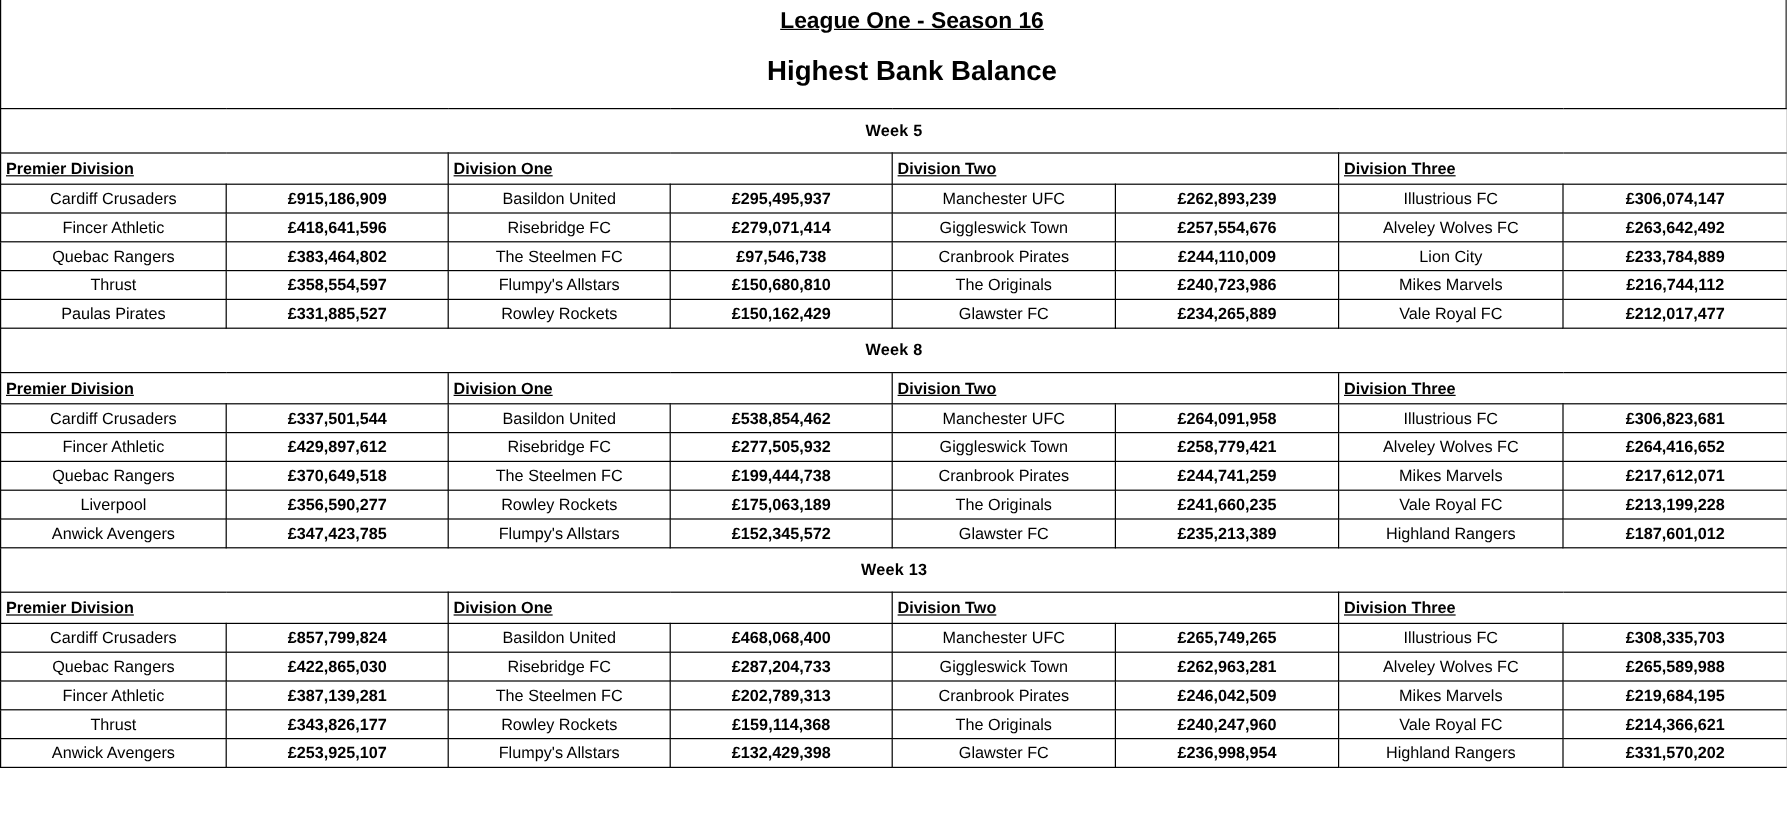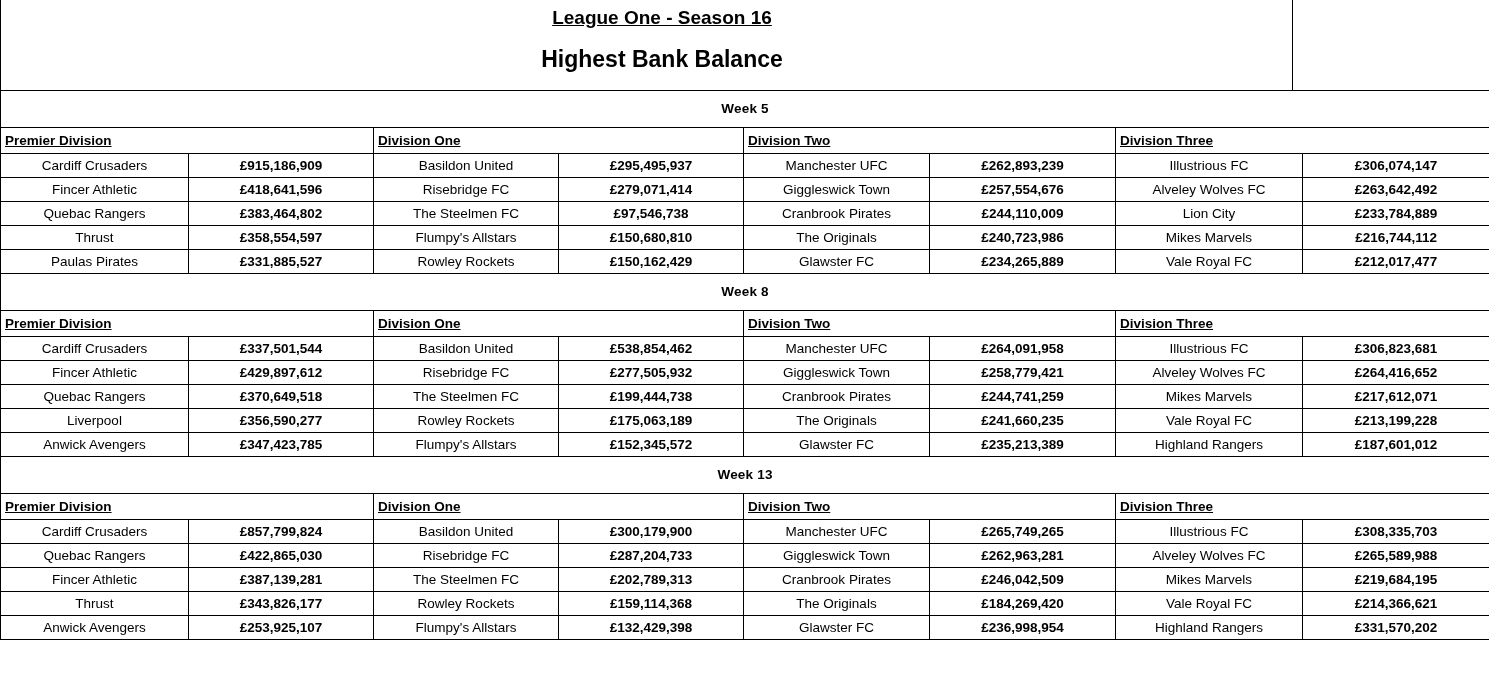--- a/index.html
+++ b/index.html
@@ -17,21 +17,21 @@
   .page {
     width: 1489px;
     position: relative;
   }
 
   
   .header-block {
     border-left: 1px solid #000;
     border-right: 1px solid #000;
     box-sizing: border-box;
-    width: 1293px;
+    width: 1489px;
     padding-left: 31px;
   }
   .doc-title {
     text-align: center;
     font-size: 19px;
     font-weight: bold;
     text-decoration: underline;
     padding: 6px 0 4px 0;
     line-height: 24px;
   }
@@ -240,21 +240,21 @@
       <tr>
         <td class="div-header" colspan="2">Premier Division</td>
         <td class="div-header" colspan="2">Division One</td>
         <td class="div-header" colspan="2">Division Two</td>
         <td class="div-header" colspan="2">Division Three</td>
       </tr>
       <tr>
         <td class="team">Cardiff Crusaders</td>
         <td class="money">£857,799,824</td>
         <td class="team">Basildon United</td>
-        <td class="money">£300,179,900</td>
+        <td class="money">£468,068,400</td>
         <td class="team">Manchester UFC</td>
         <td class="money">£265,749,265</td>
         <td class="team">Illustrious FC</td>
         <td class="money">£308,335,703</td>
       </tr>
       <tr>
         <td class="team">Quebac Rangers</td>
         <td class="money">£422,865,030</td>
         <td class="team">Risebridge FC</td>
         <td class="money">£287,204,733</td>
@@ -272,21 +272,21 @@
         <td class="money">£246,042,509</td>
         <td class="team">Mikes Marvels</td>
         <td class="money">£219,684,195</td>
       </tr>
       <tr>
         <td class="team">Thrust</td>
         <td class="money">£343,826,177</td>
         <td class="team">Rowley Rockets</td>
         <td class="money">£159,114,368</td>
         <td class="team">The Originals</td>
-        <td class="money">£184,269,420</td>
+        <td class="money">£240,247,960</td>
         <td class="team">Vale Royal FC</td>
         <td class="money">£214,366,621</td>
       </tr>
       <tr>
         <td class="team">Anwick Avengers</td>
         <td class="money">£253,925,107</td>
         <td class="team">Flumpy's Allstars</td>
         <td class="money">£132,429,398</td>
         <td class="team">Glawster FC</td>
         <td class="money">£236,998,954</td>

